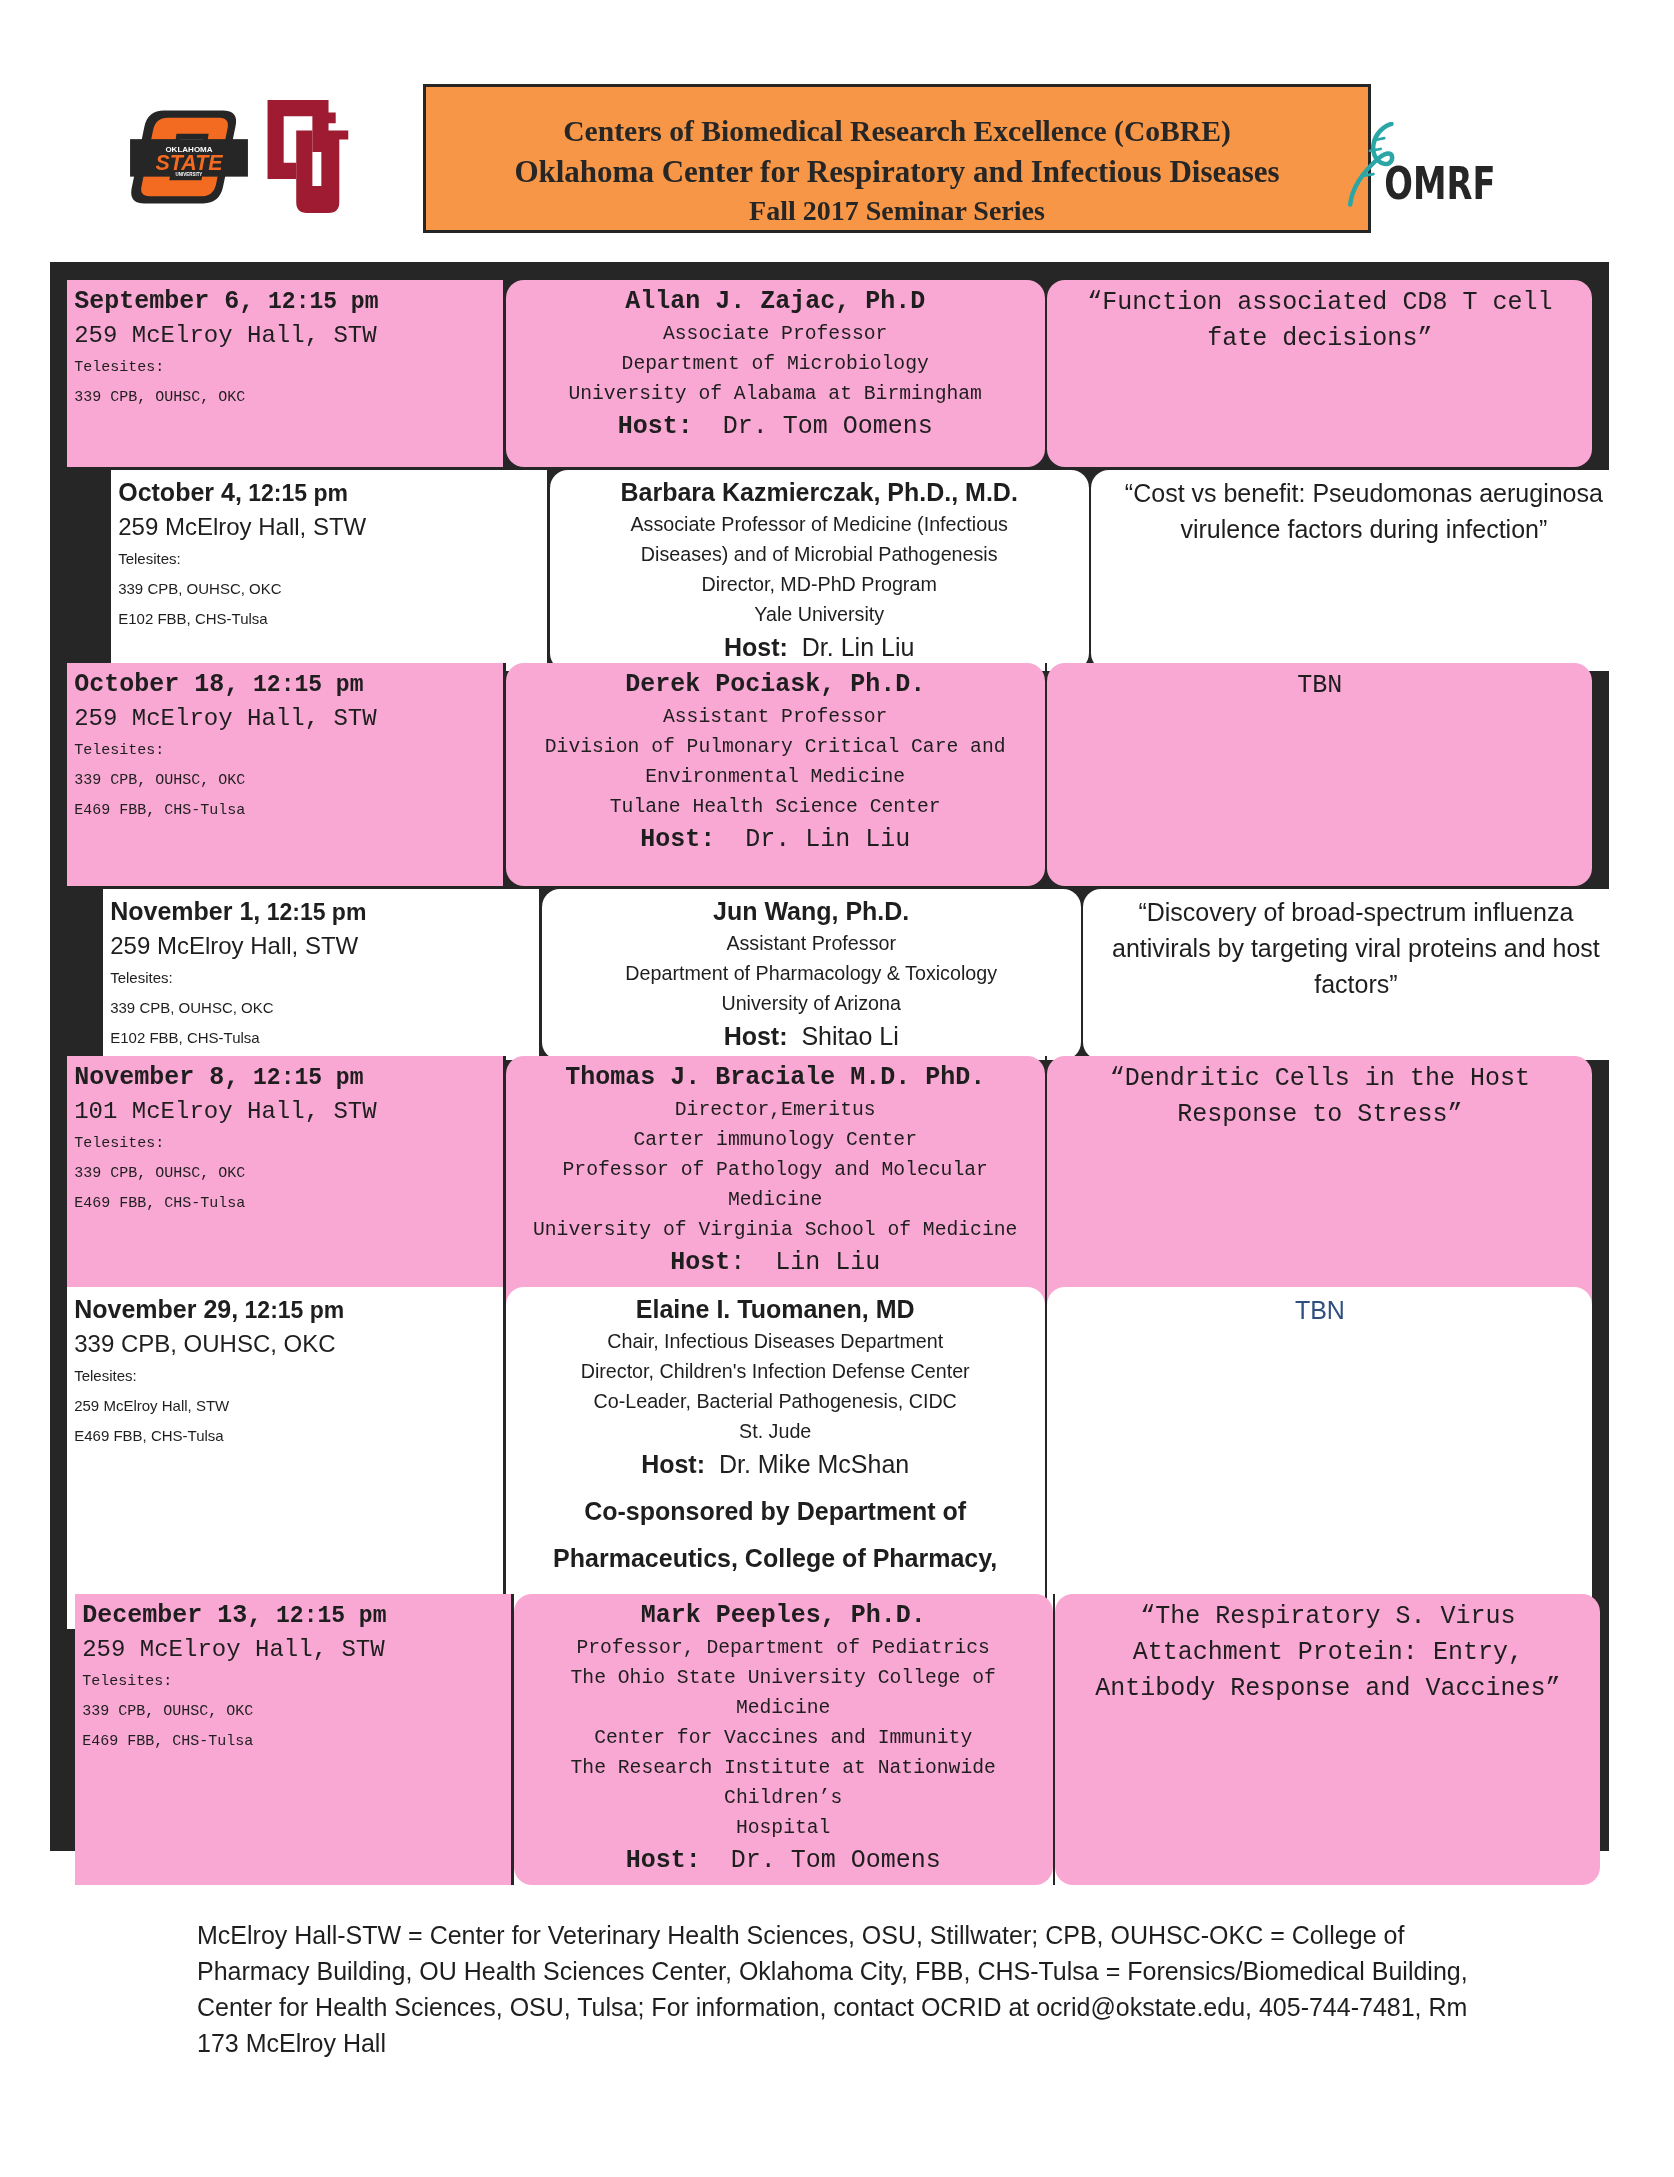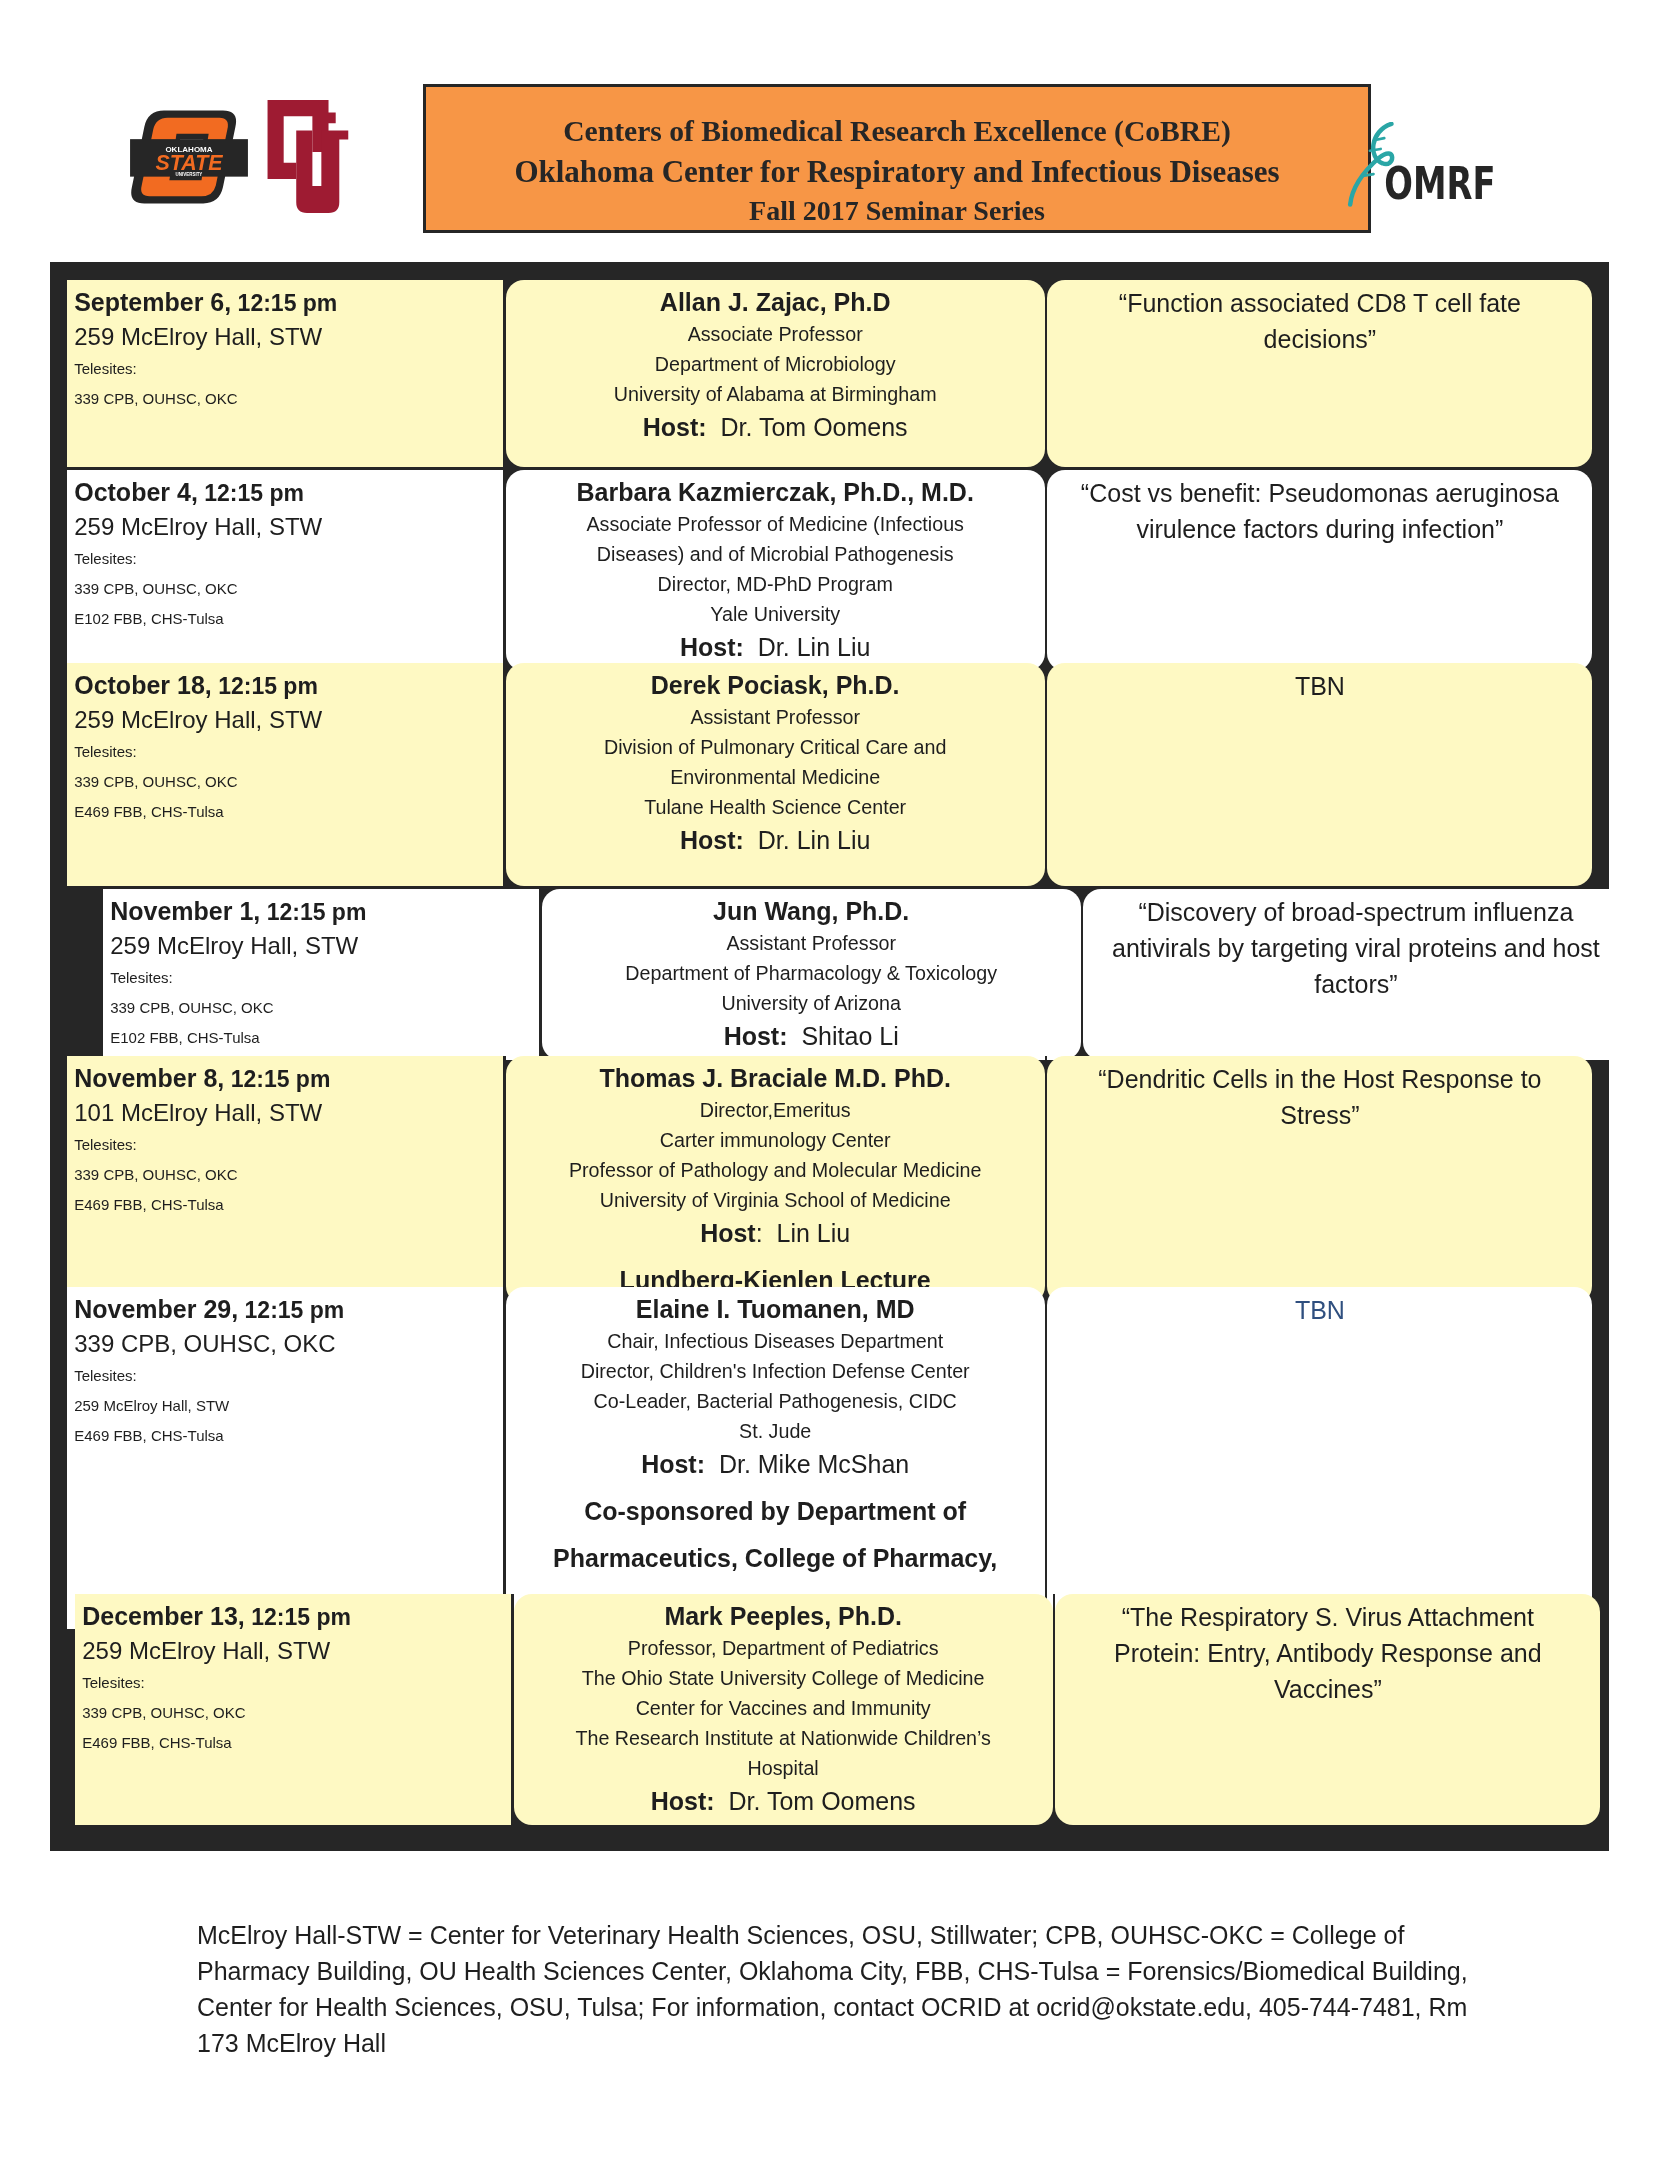--- a/index.html
+++ b/index.html
@@ -20,21 +20,21 @@
   .title-line2 { font-size: 31px; line-height: 41px; }
   .title-line3 { font-size: 28px; line-height: 38px; }
 
   
   .schedule { position: absolute; left: 50px; top: 262px; width: 1559px; height: 1589px;
               background: #262626; }
   .rows { position: absolute; left: 17px; top: 18px; width: 1525px; }
   .row { display: grid; grid-template-columns: 436px 2.7px 539px 2.7px 545px;
          border-bottom: 3.6px solid #262626; box-sizing: border-box; }
   .row:last-child { border-bottom: none; }
-  .row.shade .cell { background: #fef9c3; }
+  .row.shade .cell { background: #f9a8d4; font-family: Liberation Mono, monospace; }
   .row.plain .cell { background: #ffffff; }
   .vline { background: #262626; }
   .cell { box-sizing: border-box; padding: 5.4px 7.2px; }
   .cell-when { text-align: left; }
   .cell-who, .cell-title { text-align: center; border-radius: 18px; }
 
   .date { font-weight: bold; font-size: 25px; line-height: 34px; }
   .date .time { font-size: 23px; }
   .venue { font-size: 24px; line-height: 34px; }
   .small { font-size: 15px; line-height: 30px; }
@@ -113,21 +113,21 @@
             <div class="affil">University of Alabama at Birmingham</div>
           </div>
       <div class="host"><b>Host:</b><span style="white-space:pre">  Dr. Tom Oomens</span></div>
       <div></div>
     </div>
     <div class="vline"></div>
     <div class="cell cell-title">
       <div class="talk">“Function associated CD8 T cell fate decisions”</div>
     </div>
   </div>
-      <div class="row plain" style="height: 193px;">
+      <div class="row plain" style="height: 193px; margin-left: 44px;">
     <div class="cell cell-when">
       <div class="date"><span>October 4,</span><span class="time"> 12:15 pm</span></div>
       <div class="venue">259 McElroy Hall, STW</div>
       <div class="small">Telesites:</div>
       <div>
             <div class="small">339 CPB, OUHSC, OKC</div>
             <div class="small">E102 FBB, CHS-Tulsa</div>
           </div>
     </div>
     <div class="vline"></div>

